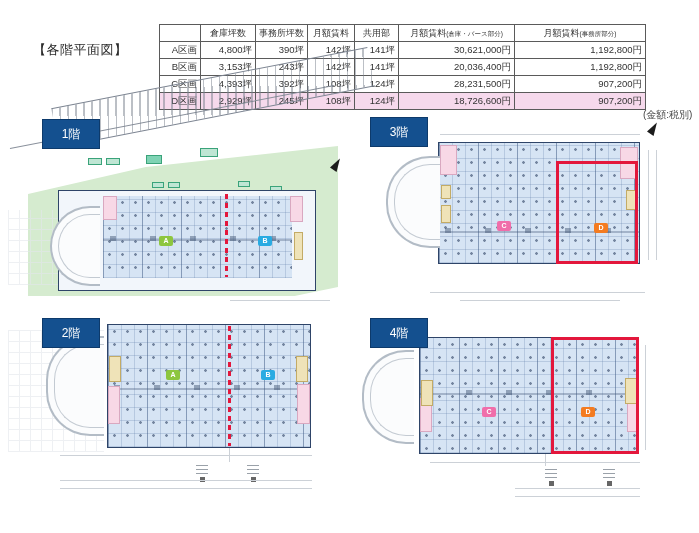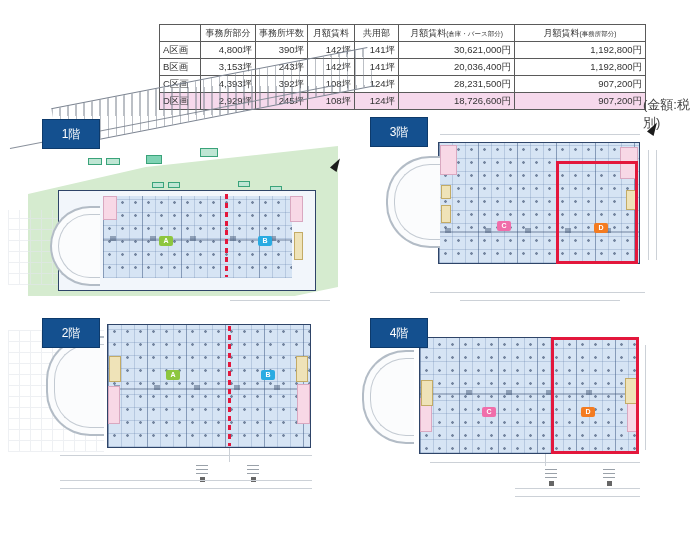--- a/index.html
+++ b/index.html
@@ -6,24 +6,24 @@
   #canvas{position:relative;width:699px;height:533px;background:#ffffff;overflow:hidden;
           font-family:"Liberation Sans","DejaVu Sans",sans-serif;color:#333;}
   
   .doc-title{position:absolute;left:33px;top:41px;font-size:13px;color:#2b2b2b;letter-spacing:.5px;}
   table.area-table{position:absolute;left:159px;top:24px;border-collapse:collapse;table-layout:fixed;
           font-size:9.5px;color:#333;background:#fff;}
   table.area-table td,table.area-table th{border:1px solid #5a5a5a;padding:0 3px;height:16px;
           white-space:nowrap;overflow:hidden;font-weight:normal;}
   table.area-table th{font-size:9px;text-align:center;}
   table.area-table td.num{text-align:right;}
-  table.area-table td.rowlabel{text-align:left;}
+  table.area-table td.rowlabel{text-align:right;}
   table.area-table .sub{font-size:6.5px;}
   tr.highlight td{background:#f6d9ec;}
-  .tax-note{position:absolute;left:643px;top:96px;font-size:13px;color:#444;}
+  .tax-note{position:absolute;left:643px;top:108px;font-size:10px;color:#444;}
   
   .floor-badge{position:absolute;width:56px;height:28px;background:#14508f;border:1px solid #0d3a6b;
           color:#fff;font-size:12px;display:flex;align-items:center;justify-content:center;}
   .building{position:absolute;border:1.5px solid #2e4468;background:#f2f6fb;box-sizing:border-box;}
   .bluegrid{position:absolute;background-color:#d6e4f4;box-sizing:border-box;
      background-image:
        radial-gradient(circle, rgba(35,55,90,.55) 1px, transparent 1.6px),
        repeating-linear-gradient(90deg, rgba(60,85,125,.40) 0 1px, transparent 1px 39px),
        repeating-linear-gradient(0deg, rgba(90,120,165,.25) 0 1px, transparent 1px 13px),
        repeating-linear-gradient(90deg, rgba(90,120,165,.25) 0 1px, transparent 1px 13px);
@@ -58,35 +58,36 @@
      border-right:5px solid transparent;border-bottom:13px solid #1c1c1c;transform:rotate(35deg);}
   .lattice{position:absolute;opacity:.6;background-image:
      repeating-linear-gradient(0deg,#e3e7ec 0 1px,transparent 1px 11px),
      repeating-linear-gradient(90deg,#e3e7ec 0 1px,transparent 1px 11px);}
 </style>
 </head>
 <body>
 
 <div id="canvas">
 
+  <div class="doc-title">【各階平面図】</div>
 
   <table class="area-table">
     <colgroup>
         <col style="width:41px">
         <col style="width:55px">
         <col style="width:46px">
         <col style="width:47px">
       <col style="width:44px">
         <col style="width:116px">
         <col style="width:131px">
       </colgroup>
     <thead>
       <tr>
         <th></th>
-        <th>事務所部分</th>
+        <th>倉庫坪数</th>
         <th>事務所坪数</th>
         <th>月額賃料</th>
         <th>共用部</th>
         <th><span>月額賃料</span><span class="sub">(倉庫・バース部分)</span></th>
         <th><span>月額賃料</span><span class="sub">(事務所部分)</span></th>
       </tr>
     </thead>
     <tbody>
       <tr>
         <td class="rowlabel">A区画</td>

